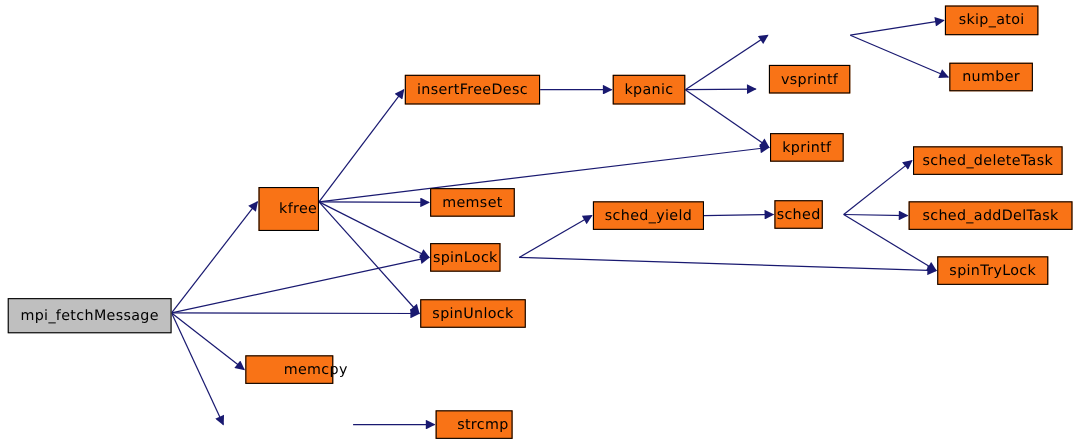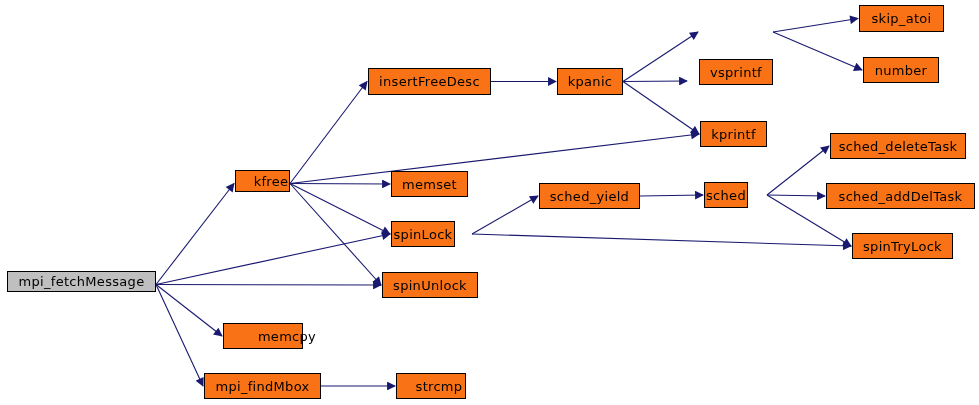--- a/index.html
+++ b/index.html
@@ -68,31 +68,28 @@
       <line x1="773" y1="32" x2="858" y2="18.5" stroke="#191970" stroke-width="1.1" marker-end="url(#arrow)"></line>
       <line x1="773" y1="32" x2="862" y2="70" stroke="#191970" stroke-width="1.1" marker-end="url(#arrow)"></line>
       <line x1="472" y1="234" x2="538" y2="196" stroke="#191970" stroke-width="1.1" marker-end="url(#arrow)"></line>
       <line x1="472" y1="234" x2="851" y2="246" stroke="#191970" stroke-width="1.1" marker-end="url(#arrow)"></line>
       <line x1="640" y1="196" x2="703" y2="195" stroke="#191970" stroke-width="1.1" marker-end="url(#arrow)"></line>
       <line x1="767" y1="195" x2="829" y2="146" stroke="#191970" stroke-width="1.1" marker-end="url(#arrow)"></line>
       <line x1="767" y1="195" x2="825" y2="196" stroke="#191970" stroke-width="1.1" marker-end="url(#arrow)"></line>
       <line x1="767" y1="195" x2="851" y2="246" stroke="#191970" stroke-width="1.1" marker-end="url(#arrow)"></line>
       <line x1="321" y1="386" x2="395" y2="386" stroke="#191970" stroke-width="1.1" marker-end="url(#arrow)"></line>
     </svg>
-<div class="node highlight" style="left: 7px; top: 271px; width: 149px; height: 21px;">
+<div class="node highlight" style="left: 7px; top: 271px; width: 149px; height: 32px;">
       <span>mpi_fetchMessage</span>
     </div>
-    <div class="node" style="left: 235px; top: 170px; width: 55px; height: 22px; padding-left: 17px;">
+    <div class="node" style="left: 235px; top: 170px; width: 55px; height: 40px; padding-left: 17px;">
       <span>kfree</span>
     </div>
     <div class="node" style="left: 223px; top: 323px; width: 80px; height: 26px; padding-left: 48px;">
       <span>memcpy</span>
-    </div>
-    <div class="node" style="left: 204px; top: 373px; width: 117px; height: 26px;">
-      <span>mpi_findMbox</span>
     </div>
     <div class="node" style="left: 368px; top: 68px; width: 123px; height: 27px;">
       <span>insertFreeDesc</span>
     </div>
     <div class="node" style="left: 391px; top: 171px; width: 77px; height: 26px;">
       <span>memset</span>
     </div>
     <div class="node" style="left: 391px; top: 221px; width: 64px; height: 26px;">
       <span>spinLock</span>
     </div>

